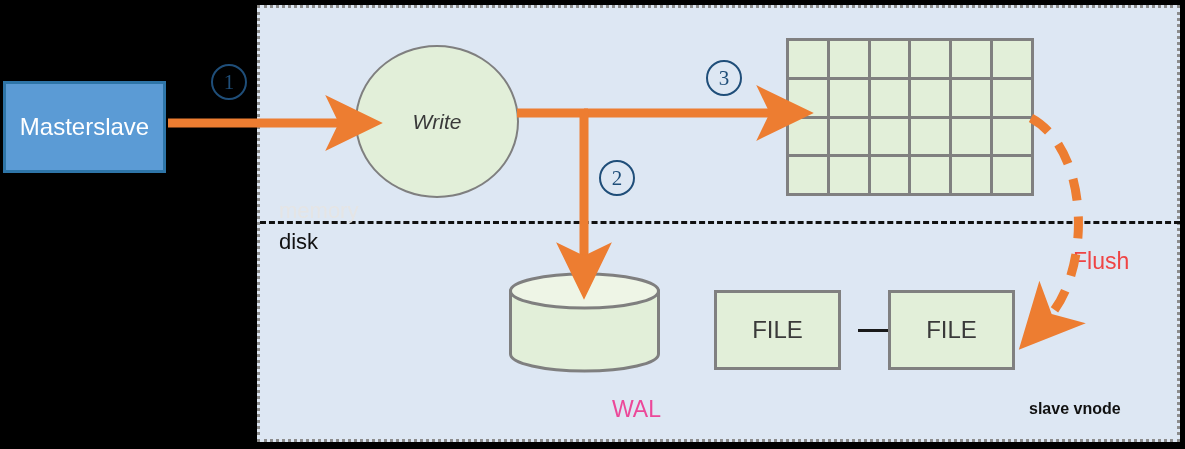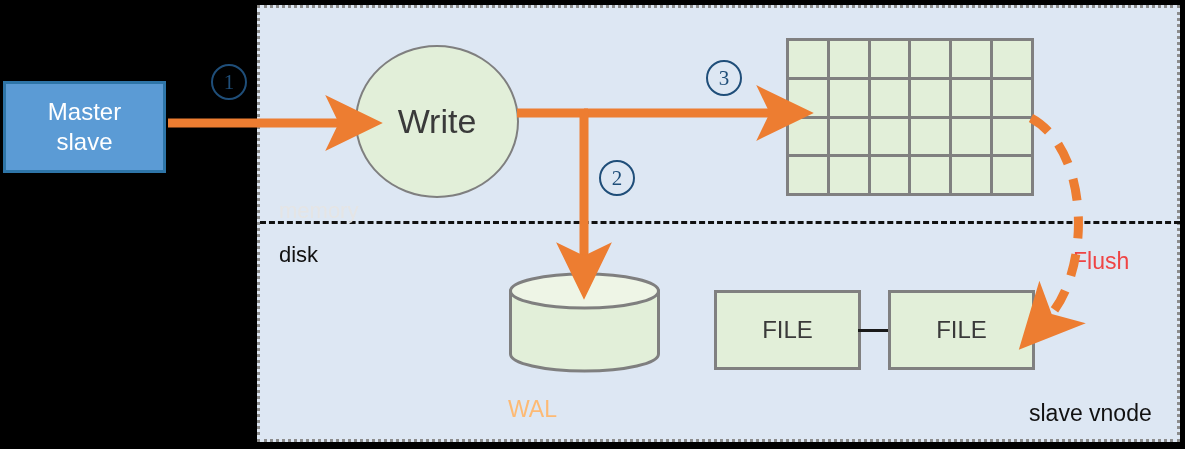--- a/index.html
+++ b/index.html
@@ -32,21 +32,21 @@
   .master-box {
     position: absolute;
     left: 3px;
     top: 81px;
     width: 163px;
     height: 92px;
     background: #5b9bd5;
     border: 3px solid #2e75a8;
     box-sizing: border-box;
     display: flex;
-    flex-direction: column;
+    flex-direction: row;
     align-items: center;
     justify-content: center;
     color: #ffffff;
     font-size: 24px;
     line-height: 1.24;
   }
 
   
   .write-circle {
     position: absolute;
@@ -54,22 +54,23 @@
     top: 45px;
     width: 164px;
     height: 153px;
     border-radius: 50%;
     background: #e2efd9;
     border: 2px solid #7f7f7f;
     box-sizing: border-box;
     display: flex;
     align-items: center;
     justify-content: center;
-    font-size: 34px;
+    font-size: 21px;
     color: #3a3a3a;
+    font-style: italic;
   }
 
   
   .divider-line {
     position: absolute;
     left: 260px;
     top: 221px;
     width: 920px;
     height: 0;
     border-top: 3px dashed #111111;
@@ -77,21 +78,21 @@
   .label-memory {
     position: absolute;
     left: 279px;
     top: 198px;
     font-size: 22px;
     color: #e5e5e5;
   }
   .label-disk {
     position: absolute;
     left: 279px;
-    top: 242px;
+    top: 229px;
     font-size: 22px;
     color: #111111;
   }
 
   
   .grid {
     position: absolute;
     left: 786px;
     top: 38px;
     width: 248px;
@@ -114,30 +115,30 @@
     left: 508px;
     top: 272px;
     width: 153px;
     height: 101px;
   }
   .wal-label {
     position: absolute;
     left: 508px;
     top: 396px;
     width: 153px;
-    text-align: left;
+    text-align: right;
     font-size: 23px;
-    color: #fdba74;
+    color: #ec4899;
   }
 
   
   .file-box {
     position: absolute;
     top: 290px;
-    width: 147px;
+    width: 127px;
     height: 80px;
     background: #e2efd9;
     border: 3px solid #808080;
     box-sizing: border-box;
     display: flex;
     align-items: center;
     justify-content: center;
     font-size: 24px;
     color: #3a3a3a;
   }
@@ -150,22 +151,23 @@
     width: 30px;
     height: 3px;
     background: #1a1a1a;
   }
 
   
   .slave-label {
     position: absolute;
     left: 1029px;
     top: 400px;
-    font-size: 23px;
+    font-size: 16px;
     color: #111111;
+    font-weight: bold;
   }
 
   
   .flush-label {
     position: absolute;
     left: 1073px;
     top: 248px;
     font-size: 23px;
     color: #ef4444;
   }

